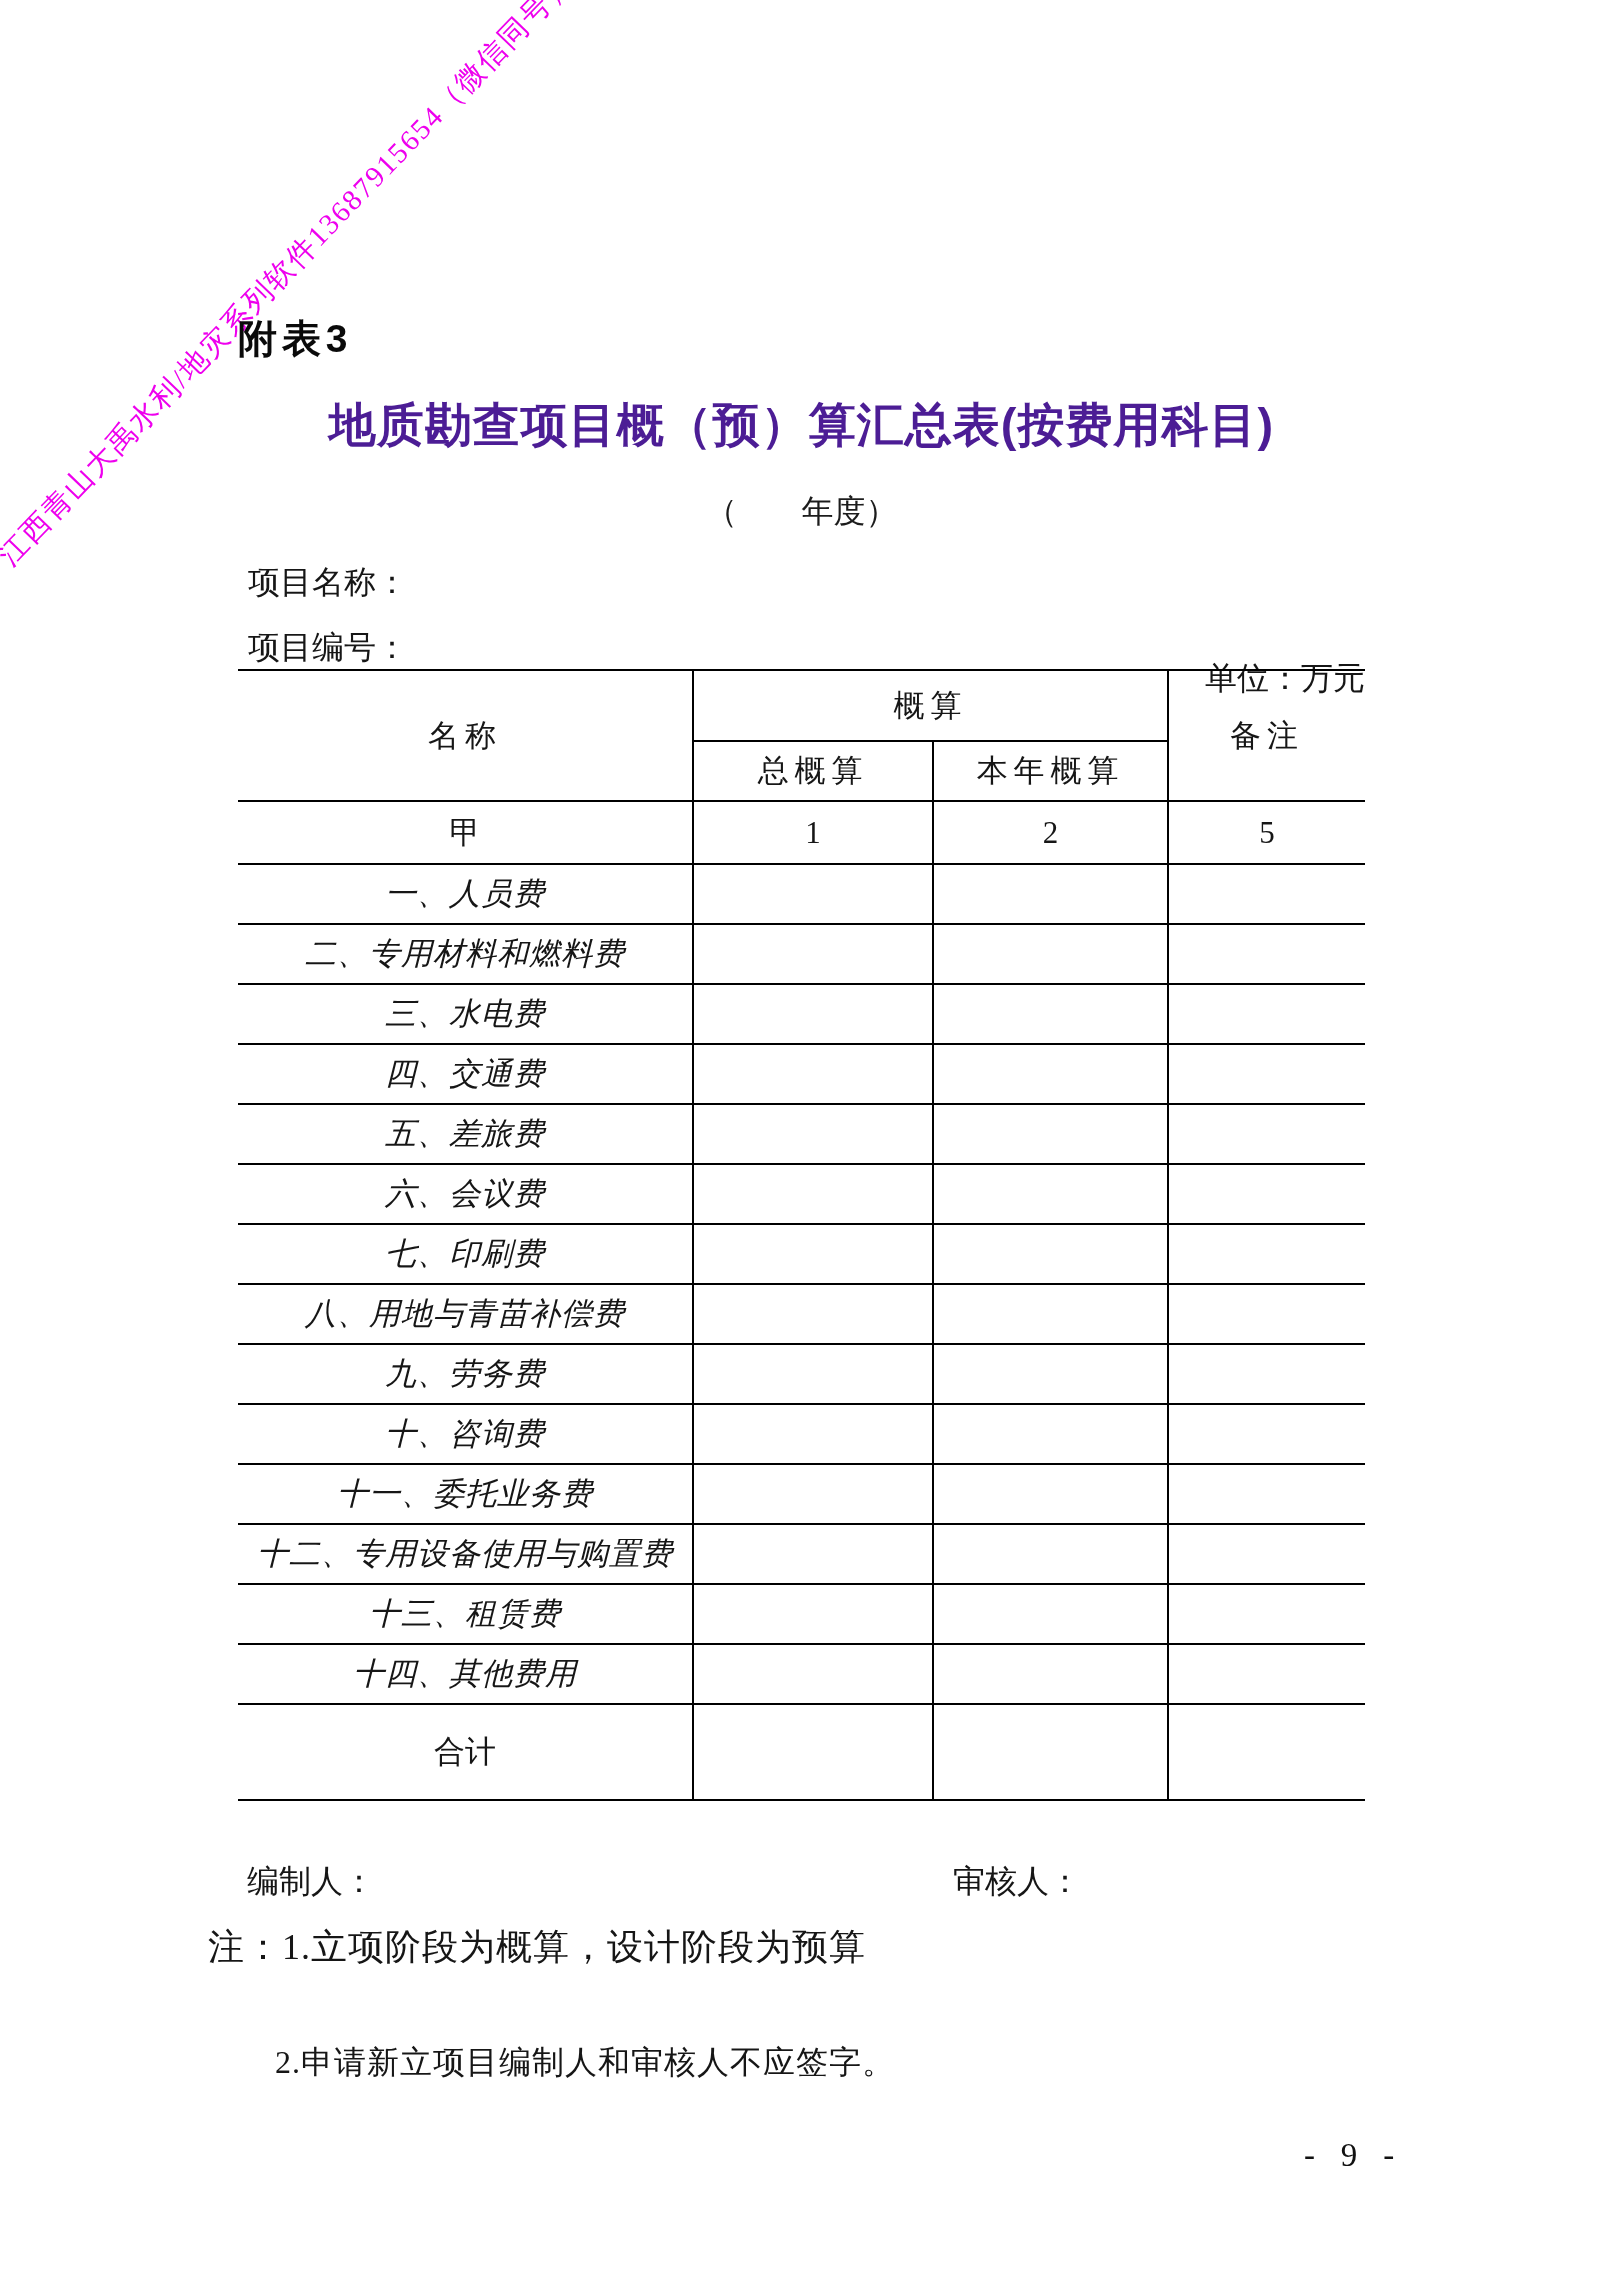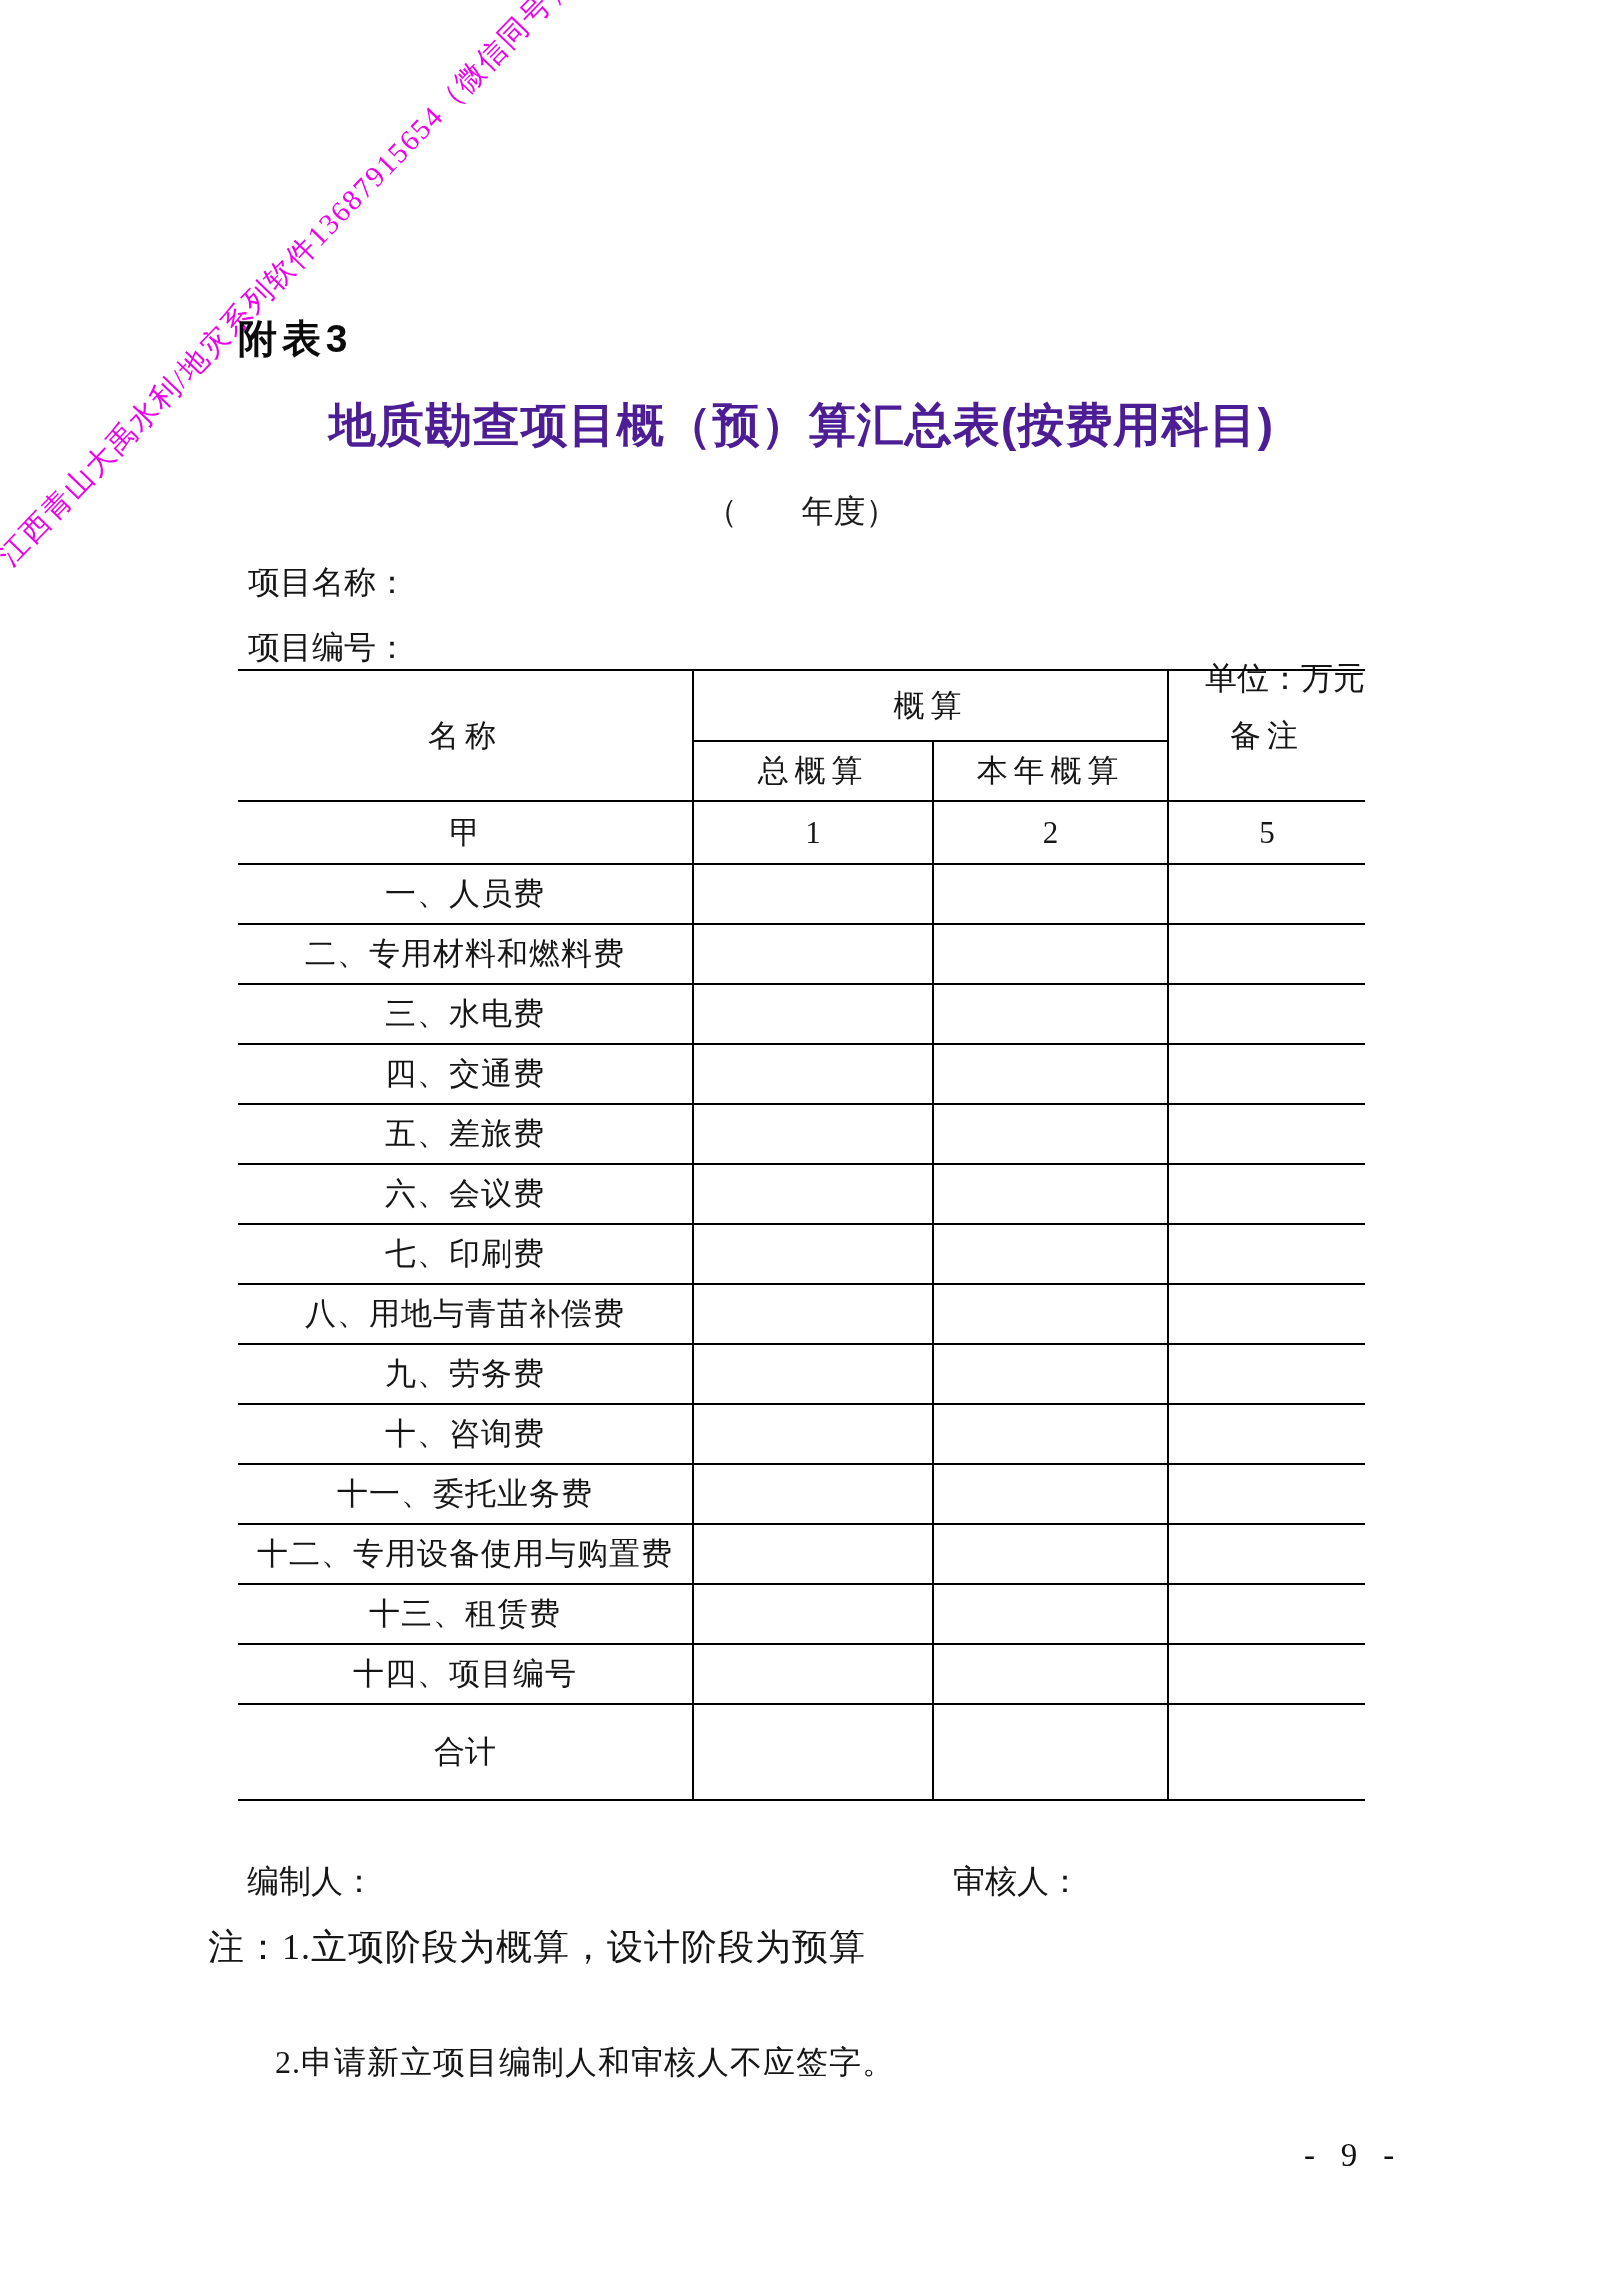--- a/index.html
+++ b/index.html
@@ -52,21 +52,21 @@
     border-left:2px solid #000;border-right:2px solid #000;
     border-top:2px solid #000;border-bottom:2px solid #000;
     padding:0;overflow:hidden;
   }
   table.budget td.no-l{border-left:none;text-align:center;}
   table.budget td.no-r{border-right:none;}
   tr.h1 td{height:69px;}
   tr.h2 td{height:58px;}
   tr.h1 td, tr.h2 td{border-bottom-width:2.9px;}
   tr.code td{height:61px;}
-  tr.item td{height:58px;}
+  tr.item td{height:58px;font-style:italic;}
   tr.total td{height:94px;border-bottom:2.9px solid #000;}
   .center{text-align:center;}
   td.itemname{text-align:left;padding-left:21.6px;letter-spacing:1px;}
   td.hcell{letter-spacing:5.9px;text-align:center;}
 
   
   .preparer{position:absolute;left:247px;top:1860px;font-size:32px;text-align:center;}
   .reviewer{position:absolute;left:953px;top:1860px;font-size:32px;}
   .note1{position:absolute;left:208px;top:1923px;font-size:36px;letter-spacing:1px;}
   .note2{position:absolute;left:275px;top:2041px;font-size:32px;letter-spacing:1px;}
@@ -185,21 +185,21 @@
       <td></td>
       <td class="no-r"></td>
     </tr>
     <tr class="item">
       <td class="itemname no-l">十三、租赁费</td>
       <td></td>
       <td></td>
       <td class="no-r"></td>
     </tr>
     <tr class="item">
-      <td class="itemname no-l">十四、项目编号</td>
+      <td class="itemname no-l">十四、其他费用</td>
       <td></td>
       <td></td>
       <td class="no-r"></td>
     </tr>
 
     <tr class="total">
       <td class="center no-l">合计</td>
       <td></td>
       <td></td>
       <td class="no-r"></td>

